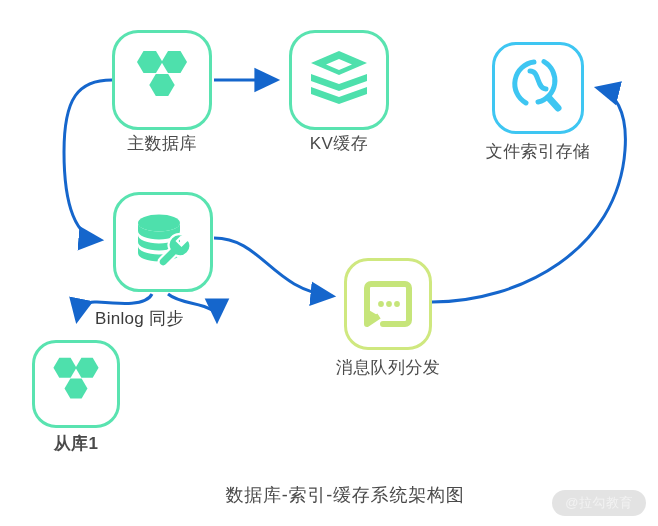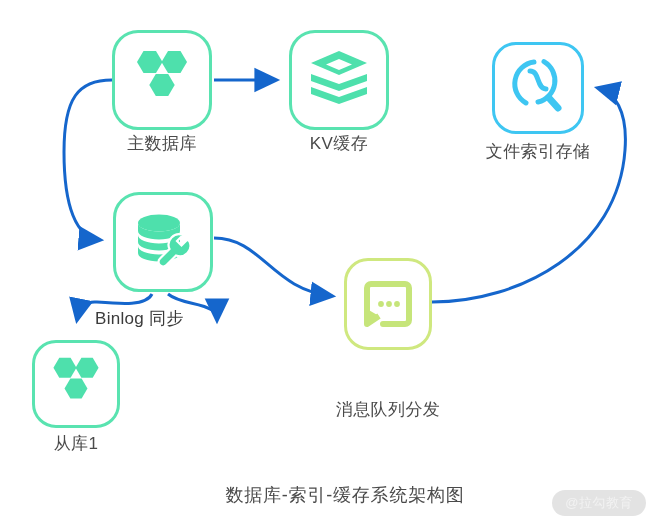--- a/index.html
+++ b/index.html
@@ -166,33 +166,33 @@
     <div class="node-box" style="width:88px; height:92px; border:3px solid #cfe87f; border-radius:24px;"></div>
     <div class="node-icon" style="width:52px; height:50px;">
       <svg viewBox="0 0 52 50" width="52" height="50" xmlns="http://www.w3.org/2000/svg">
         <path d="M5 38 L5 9 A4 4 0 0 1 9 5 L43 5 A4 4 0 0 1 47 9 L47 41 A4 4 0 0 1 43 45 L21 45" fill="none" stroke="#c6e57a" stroke-width="6" stroke-linecap="round" stroke-linejoin="round"></path>
         <path d="M5 30 L5 45 L17 37" fill="#c6e57a" stroke="#c6e57a" stroke-width="6" stroke-linejoin="round"></path>
         <circle cx="19" cy="25" r="2.9" fill="#c6e57a"></circle>
         <circle cx="27" cy="25" r="2.9" fill="#c6e57a"></circle>
         <circle cx="35" cy="25" r="2.9" fill="#c6e57a"></circle>
       </svg>
     </div>
-    <div class="node-label" style="top:100px;margin-top:42px;">消息队列分发</div>
+    <div class="node-label" style="top:100px;">消息队列分发</div>
   </div>
 
   <div class="node" style="left:32px; top:340px; width:88px; height:88px;">
     <div class="node-box" style="width:88px; height:88px; border:3px solid #59e3b0; border-radius:24px;"></div>
     <div class="node-icon" style="width:58px; height:56px;">
       <svg viewBox="0 0 64 62" width="58" height="56" xmlns="http://www.w3.org/2000/svg">
         <path d="M13.5 2 L26 2 L32.5 13 L26 24 L13.5 24 L7 13 Z" fill="#4ee0ac"></path>
         <path d="M38 2 L50.5 2 L57 13 L50.5 24 L38 24 L31.5 13 Z" fill="#4ee0ac"></path>
         <path d="M25.8 25 L38.2 25 L44.7 36 L38.2 47 L25.8 47 L19.3 36 Z" fill="#4ee0ac"></path>
       </svg>
     </div>
-    <div class="node-label" style="top:94px;">从库1</div>
+    <div class="node-label" style="top:94px;font-weight:bold;">从库1</div>
   </div>
 
 
   <div id="edge-label-binlog" style="left:95px; top:309px;">Binlog 同步</div>
 
   <div id="diagram-title" style="top:483px;margin-left:16px;">数据库-索引-缓存系统架构图</div>
 
   <div id="watermark">@拉勾教育</div>
 
 </div>

